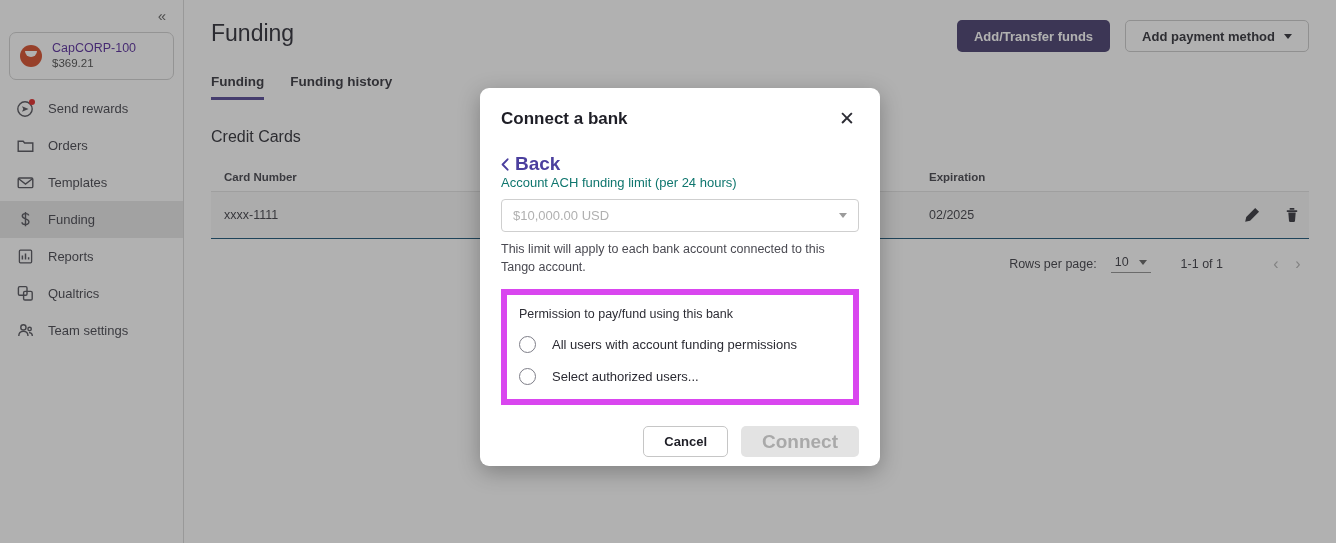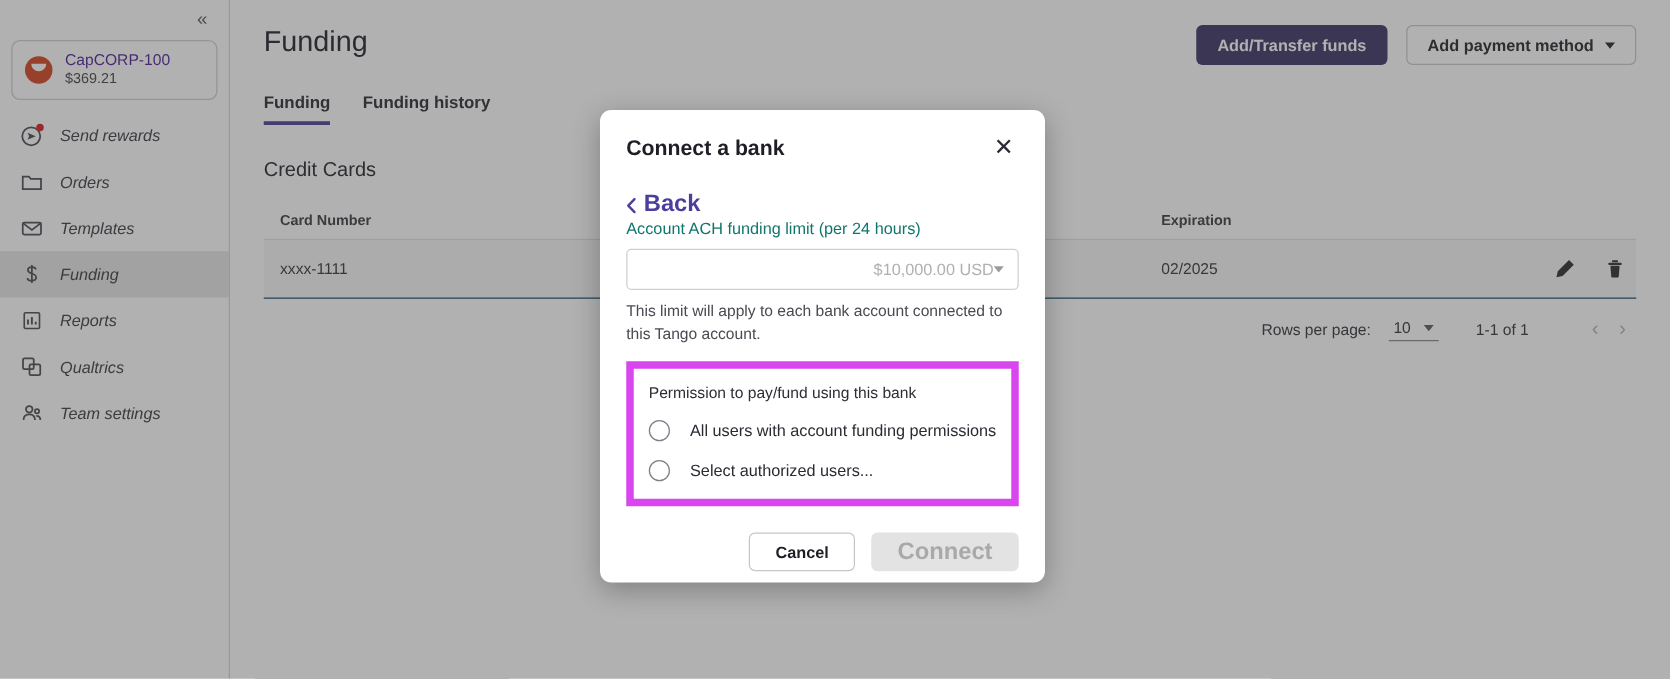--- a/index.html
+++ b/index.html
@@ -67,21 +67,21 @@
     position: absolute;
     left: 5px; top: 6px;
     width: 12px; height: 6px;
     background: #ffffff;
     border-radius: 0 0 7px 7px;
   }
   .account-text { display: flex; flex-direction: column; justify-content: center; }
   .account-name { font-size: 12.5px; color: #4c1d95; line-height: 15px; }
   .account-bal  { font-size: 11.5px; color: #444; line-height: 15px; }
 
-  .nav { display: flex; flex-direction: column; font-style: italic; }
+  .nav { display: flex; flex-direction: column; }
   .nav-item {
     height: 37px;
     display: flex;
     align-items: center;
     gap: 13px;
     padding-left: 15px;
     cursor: pointer;
     color: #3b3b44;
     font-size: 13px;
   }
@@ -220,21 +220,21 @@
   
   .scrim {
     position: absolute;
     inset: 0;
     background: rgba(60,60,60,0.40);
   }
   .modal {
     position: absolute;
     left: 480px;
     top: 88px;
-    width: 356px;
+    width: 400px;
     height: 378px;
     background: #ffffff;
     border-radius: 9px;
     box-shadow: 0 6px 22px rgba(0,0,0,0.28);
     padding: 0 21px;
   }
   .modal-head {
     display: flex;
     align-items: center;
     justify-content: space-between;
@@ -253,21 +253,21 @@
   }
 
   .field-label { font-size: 13px; color: #0f766e; }
   .select-box {
     margin-top: 9px;
     height: 33px;
     border: 1px solid #cfcfcf;
     border-radius: 4px;
     display: flex;
     align-items: center;
-    justify-content: flex-end;
+    justify-content: space-between;
     padding: 0 11px;
     cursor: pointer;
   }
   .select-ph { font-size: 13px; color: #b0b0b0; }
   .select-caret {
     width: 0; height: 0;
     border-left: 4px solid transparent;
     border-right: 4px solid transparent;
     border-top: 5px solid #9b9b9b;
   }

